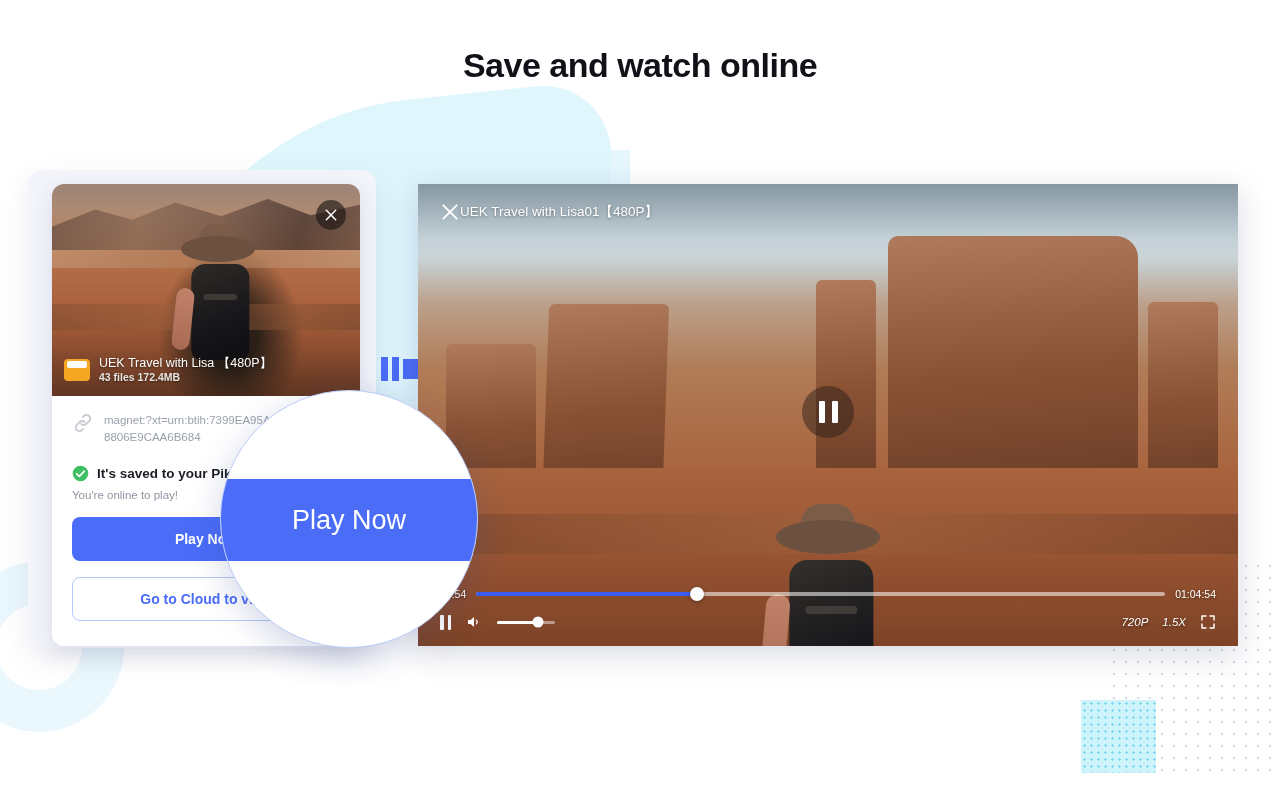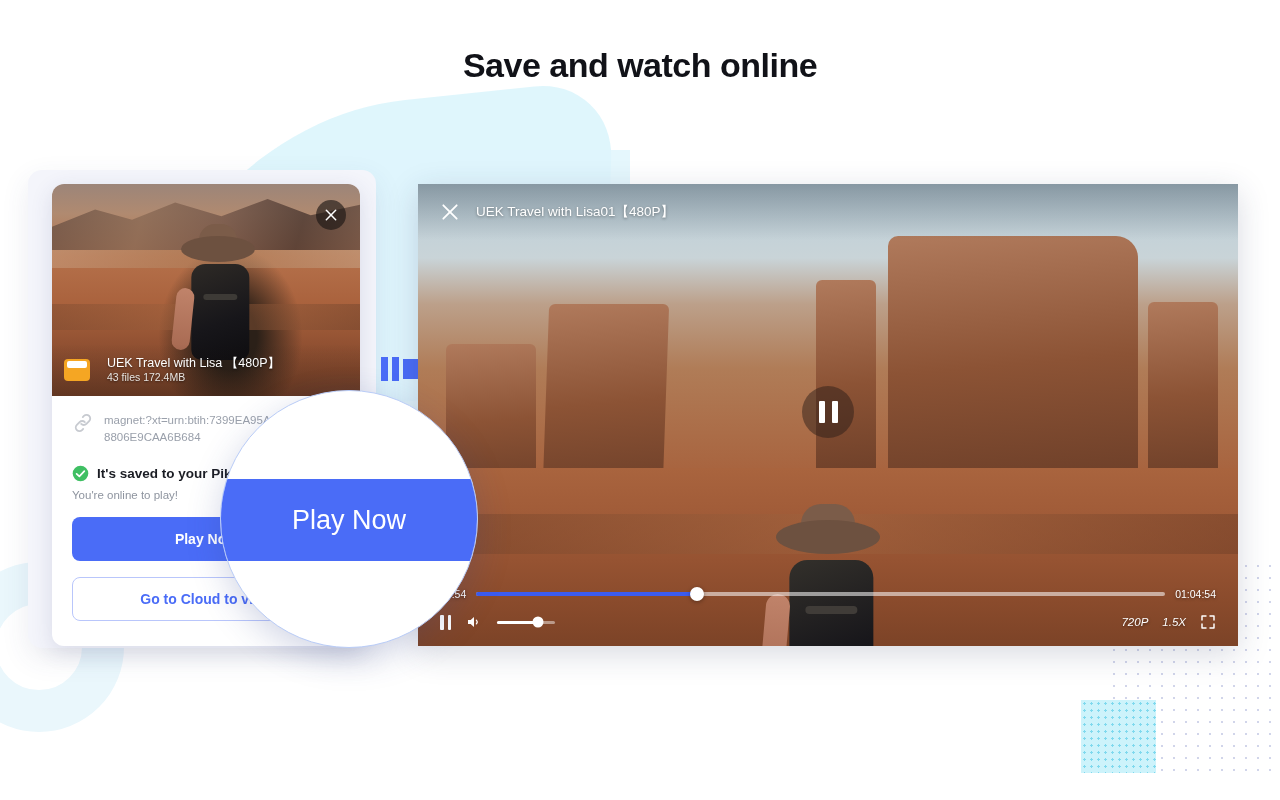--- a/index.html
+++ b/index.html
@@ -119,23 +119,23 @@
     background:linear-gradient(transparent, rgba(30,20,14,.28));
   }
   .folder-ico { width:26px; height:22px; position:relative; flex:0 0 auto; }
   .folder-ico .fb {
     position:absolute; inset:0; background:#f5a623; border-radius:4px;
   }
   .folder-ico .ft {
     position:absolute; left:3px; top:2px; width:20px; height:7px;
     background:#fff; border-radius:2px;
   }
-  .hero-texts { line-height:1.3;margin-left:8px; }
+  .hero-texts { line-height:1.3; }
   .hero-name { color:#fff; font-size:12.5px; text-shadow:0 1px 2px rgba(0,0,0,.5); }
-  .hero-sub  { color:#e8e4e0; font-size:10.5px; text-shadow:0 1px 2px rgba(0,0,0,.5); }
+  .hero-sub  { color:#e8e4e0; font-size:10.5px; text-shadow:0 1px 2px rgba(0,0,0,.5);font-weight:bold; }
 
   .card-body { padding:16px 20px 0 20px; }
   .magnet-row { display:flex; gap:10px; align-items:flex-start; }
   .magnet-ico { width:22px; height:22px; flex:0 0 auto; opacity:.55; }
   .magnet-text {
     font-size:11.5px; color:#9aa0ab; line-height:1.5;
     word-break:break-all;
   }
   .saved-row { display:flex; align-items:center; gap:8px; margin-top:18px; }
   .check-ico { width:17px; height:17px; flex:0 0 auto; }
@@ -191,21 +191,21 @@
   .pause-overlay {
     position:absolute; left:50%; top:228px; transform:translate(-50%,-50%);
     width:52px; height:52px; border-radius:50%;
     background:rgba(40,28,22,.48);
     display:flex; align-items:center; justify-content:center; gap:7px; cursor:pointer;
   }
   .pause-overlay i { display:block; width:6px; height:22px; background:#fff; border-radius:1px; }
 
   .vid-topbar {
     position:absolute; left:0; top:0; width:100%; height:56px;
-    display:flex; align-items:center; gap:16px; padding:13px 22px;
+    display:flex; align-items:center; padding:13px 22px;
     background:linear-gradient(rgba(30,40,50,.32), rgba(30,40,50,0));
   }
   .vid-title { color:#fff; font-size:13.5px; text-shadow:0 1px 3px rgba(0,0,0,.4); }
 
   .vid-controls { position:absolute; left:0; bottom:0; width:100%; padding:0 22px 16px 22px; }
   .progress-row { display:flex; align-items:center; gap:10px; }
   .time-l, .time-r { color:#fff; font-size:10.5px; text-shadow:0 1px 3px rgba(0,0,0,.5); flex:0 0 auto; }
   .track { position:relative; flex:1 1 auto; height:4px; background:rgba(255,255,255,.55); border-radius:2px; cursor:pointer; }
   .track-fill { position:absolute; left:0; top:0; height:100%; background:#3b5cf0; border-radius:2px; }
   .track-thumb {

